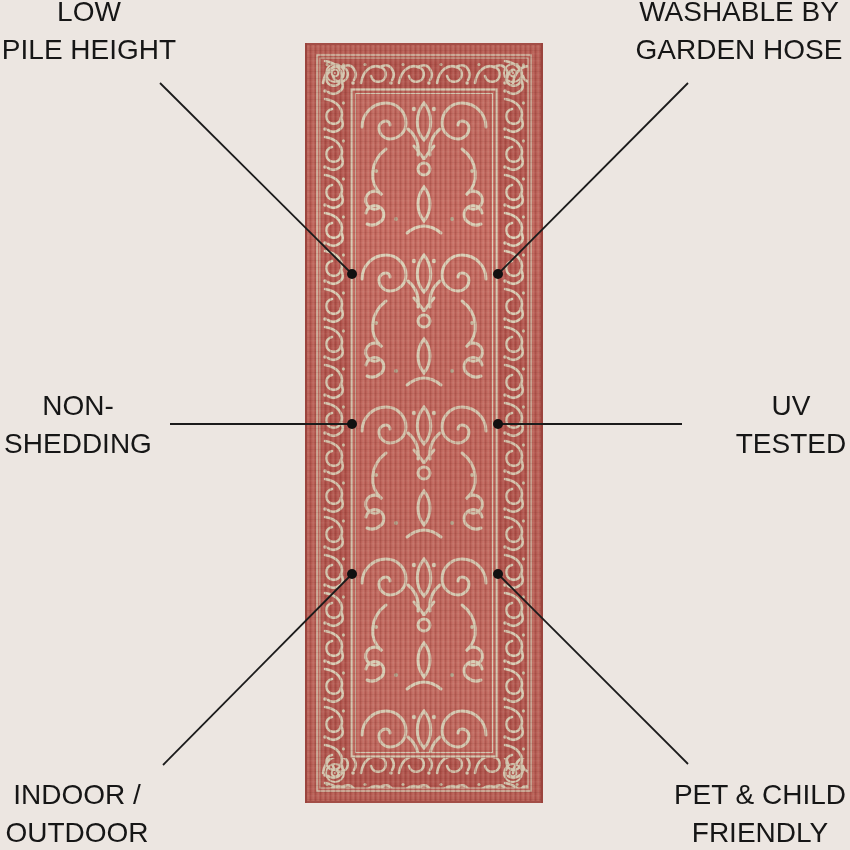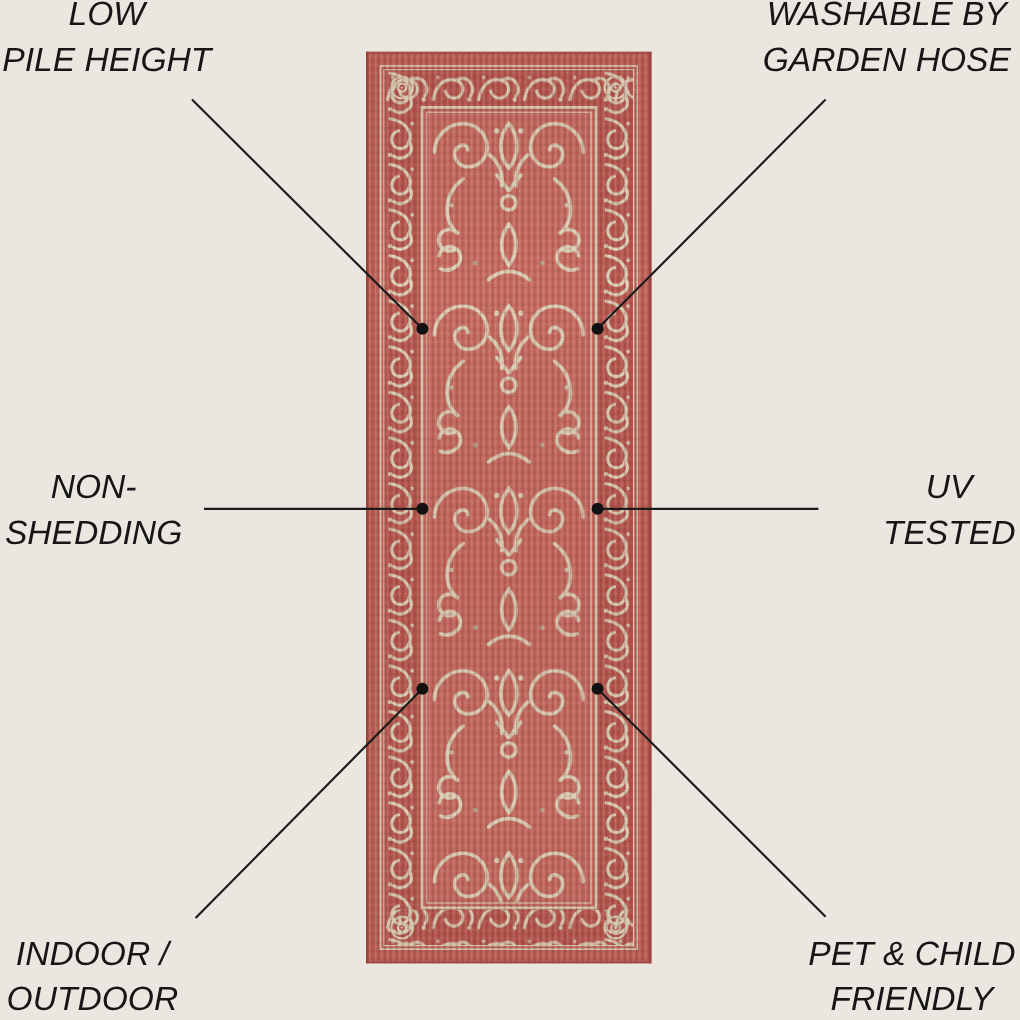--- a/index.html
+++ b/index.html
@@ -2,21 +2,21 @@
 <html><head>
 <meta charset="utf-8">
 <style>
   html,body{margin:0;padding:0;}
   body{
     width:850px;height:850px;overflow:hidden;
     background:#ece6e1;
     font-family:"Liberation Sans","DejaVu Sans",sans-serif;
     color:#161616;
   }
-  .stage{position:relative;width:850px;height:850px;font-style:italic;}
+  .stage{position:relative;width:850px;height:850px;}
   .rug-wrap{position:absolute;left:305px;top:43px;width:238px;height:760px;z-index:1;}
   .overlay{position:absolute;left:0;top:0;width:850px;height:850px;z-index:2;pointer-events:none;}
   .callout{
     position:absolute;width:240px;text-align:center;
     font-size:28px;line-height:38px;font-weight:400;letter-spacing:0;
     white-space:nowrap;z-index:3;
   }
   .c-tl{left:-31px;top:-7px;}
   .c-tr{left:619px;top:-7px;}
   .c-ml{left:-42px;top:387px;}

